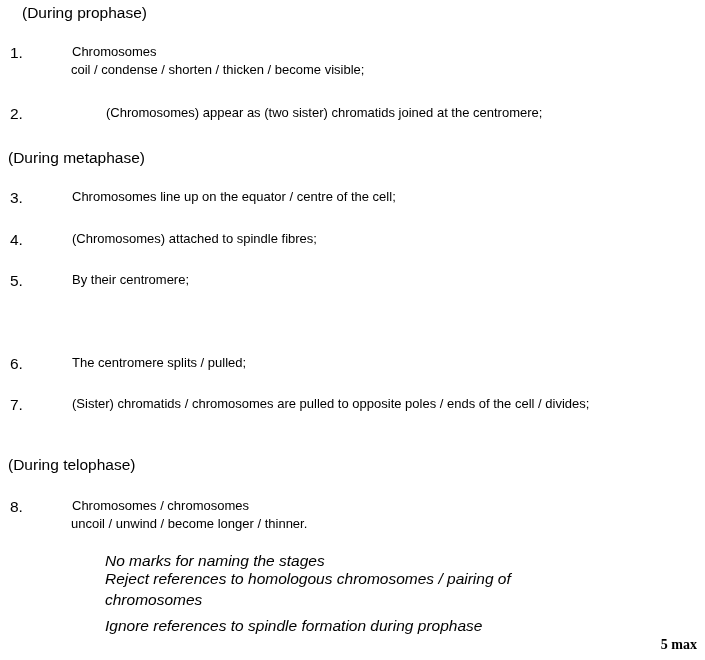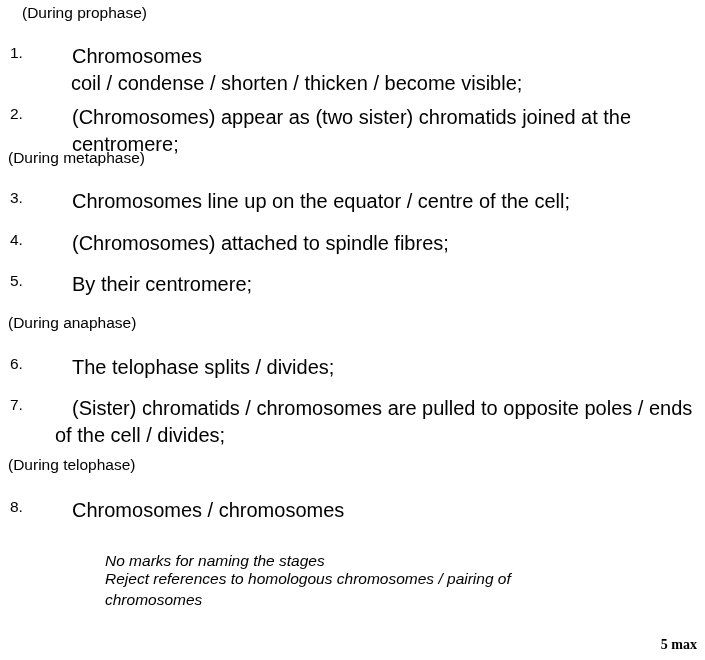--- a/index.html
+++ b/index.html
@@ -41,21 +41,21 @@
   }
   .mark-num {
     position: absolute;
     left: 0;
     top: 0;
     width: 40px;
     font-size: 15.5px;
   }
   .mark-body {
     margin-left: 45px;
-    font-size: 20px;
+    font-size: 13px;
   }
   
   .mark-body.hanging {
     margin-left: 45px;
     text-indent: 17px;
   }
   .mark-body .lead {
     display: inline;
   }
   .mark-body .cont {
@@ -95,61 +95,62 @@
   <div class="mark-point" style="top:43px;">
     <span class="mark-num">1.</span>
     <div class="mark-body hanging">
       <span class="lead">Chromosomes</span>
       <span class="cont">coil / condense / shorten / thicken / become visible;</span>
     </div>
   </div>
 
   <div class="mark-point" style="top:104px;">
     <span class="mark-num">2.</span>
-    <div class="mark-body" style="margin-left:62px;">(Chromosomes) appear as (two sister) chromatids joined at the centromere;</div>
+    <div class="mark-body" style="margin-left:96px;">(Chromosomes) appear as (two sister) chromatids joined at the centromere;</div>
   </div>
 
   <div class="phase-header" style="left:8px; top:148px;">(During metaphase)</div>
 
   <div class="mark-point" style="top:188px;">
     <span class="mark-num">3.</span>
     <div class="mark-body" style="margin-left:62px;">Chromosomes line up on the equator / centre of the cell;</div>
   </div>
 
   <div class="mark-point" style="top:230px;">
     <span class="mark-num">4.</span>
     <div class="mark-body" style="margin-left:62px;">(Chromosomes) attached to spindle fibres;</div>
   </div>
 
   <div class="mark-point" style="top:271px;">
     <span class="mark-num">5.</span>
     <div class="mark-body" style="margin-left:62px;">By their centromere;</div>
   </div>
 
-  <div class="phase-header" style="left:8px; top:313px;">(During anaphase)</div>
 
   <div class="mark-point" style="top:354px;">
     <span class="mark-num">6.</span>
-    <div class="mark-body" style="margin-left:62px;">The telophase splits / divides;</div>
+    <div class="mark-body" style="margin-left:62px;">The centromere splits / pulled;</div>
   </div>
 
   <div class="mark-point" style="top:395px; right:10px;">
     <span class="mark-num">7.</span>
     <div class="mark-body hanging">(Sister) chromatids / chromosomes are pulled to opposite poles / ends of the cell / divides;</div>
   </div>
 
   <div class="phase-header" style="left:8px; top:455px;">(During telophase)</div>
 
   <div class="mark-point" style="top:497px;">
     <span class="mark-num">8.</span>
     <div class="mark-body hanging">
       <span class="lead">Chromosomes / chromosomes</span>
+      <span class="cont">uncoil / unwind / become longer / thinner.</span>
     </div>
   </div>
 
   <div class="note" style="top:551px;">No marks for naming the stages</div>
 
   <div class="note" style="top:569px; right:95px;">Reject references to homologous chromosomes / pairing of chromosomes</div>
 
+  <div class="note" style="top:616px;">Ignore references to spindle formation during prophase</div>
 
   <div class="marks-total" style="top:636px;">5 max</div>
 
 </div>
 
 </body></html>

